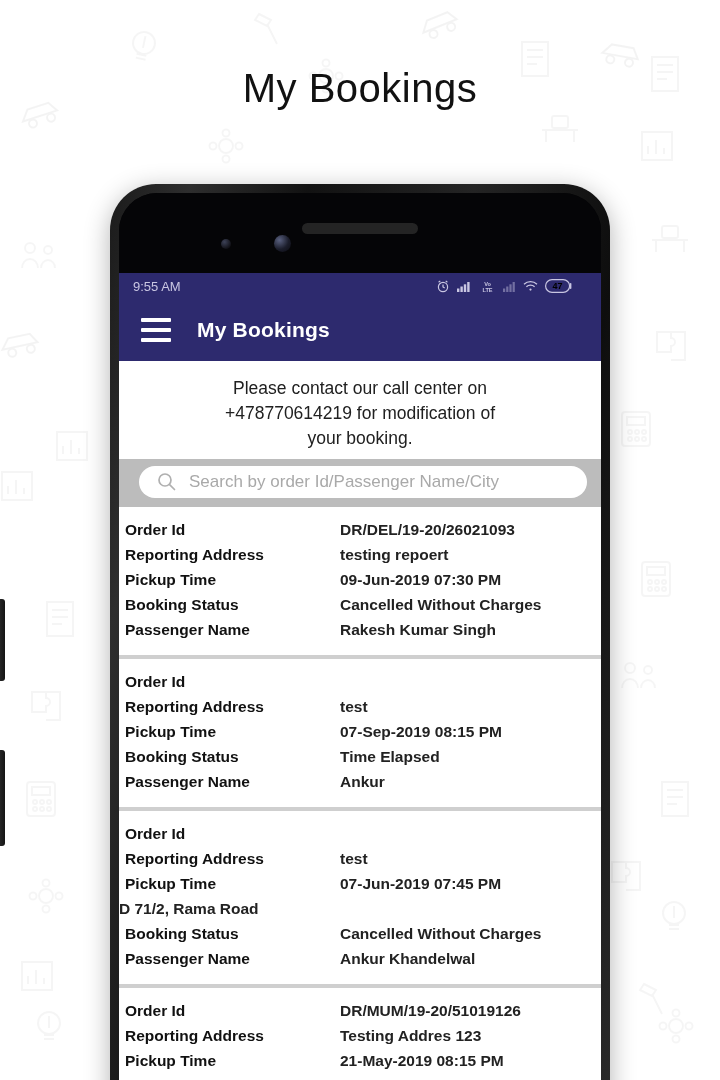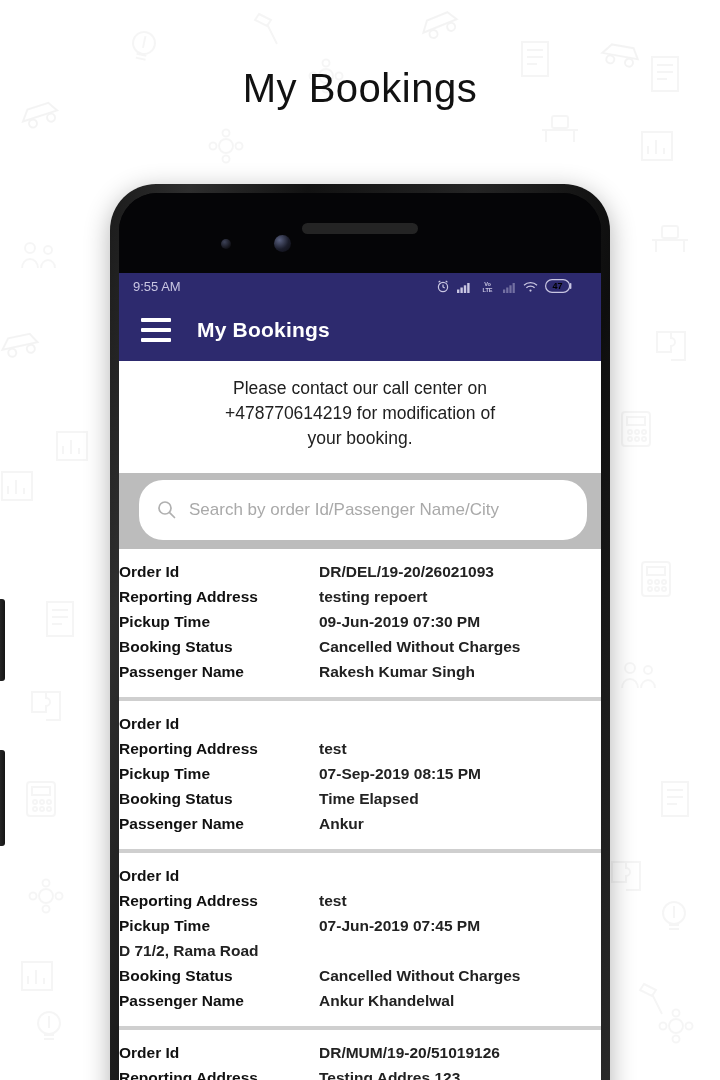--- a/index.html
+++ b/index.html
@@ -115,21 +115,21 @@
   .statusbar {
     height: 26px;
     background: #2d2a6e;
     display: flex;
     align-items: center;
     justify-content: space-between;
     padding: 0 28px 0 14px;
     color: #c9c6e2;
     font-size: 13px;
   }
-  .status-icons { display: flex; align-items: flex-end; gap: 7px; }
+  .status-icons { display: flex; align-items: center; gap: 7px; }
   .status-icons svg { display: block; }
   .battery-txt {
     font-size: 9px;
     font-weight: 700;
     color: #c9c6e2;
   }
 
   
   .appbar {
     height: 62px;
@@ -145,35 +145,35 @@
     color: #ffffff;
     font-size: 21px;
     font-weight: 700;
     letter-spacing: 0.2px;
   }
 
   
   .notice {
     background: #ffffff;
     text-align: center;
-    padding: 15px 34px 22px 34px;
+    padding: 15px 34px 8px 34px;
     font-size: 17.5px;
     line-height: 1.42;
     color: #202020;
   }
 
   
   .search-row {
     background: #bcbcbc;
     padding: 7px 14px 9px 20px;
   }
   .search-box {
     background: #ffffff;
     border-radius: 24px;
-    height: 60px;
+    height: 32px;
     display: flex;
     align-items: center;
     gap: 13px;
     padding: 0 18px;
   }
   .search-box svg { flex: none; }
   .search-input {
     border: none;
     outline: none;
     background: transparent;
@@ -192,21 +192,22 @@
   .card {
     background: #ffffff;
     padding: 11px 0 12px 0;
     margin-bottom: 4px;
   }
   .row {
     display: flex;
     padding: 3.5px 0;
   }
   .row .label {
-    width: 200px;
+    width: 221px;
+    padding-left: 6px;
     font-size: 15.5px;
     font-weight: 700;
     color: #111111;
   }
   .row .value {
     font-size: 15.5px;
     font-weight: 700;
     color: #222222;
   }
 </style>

